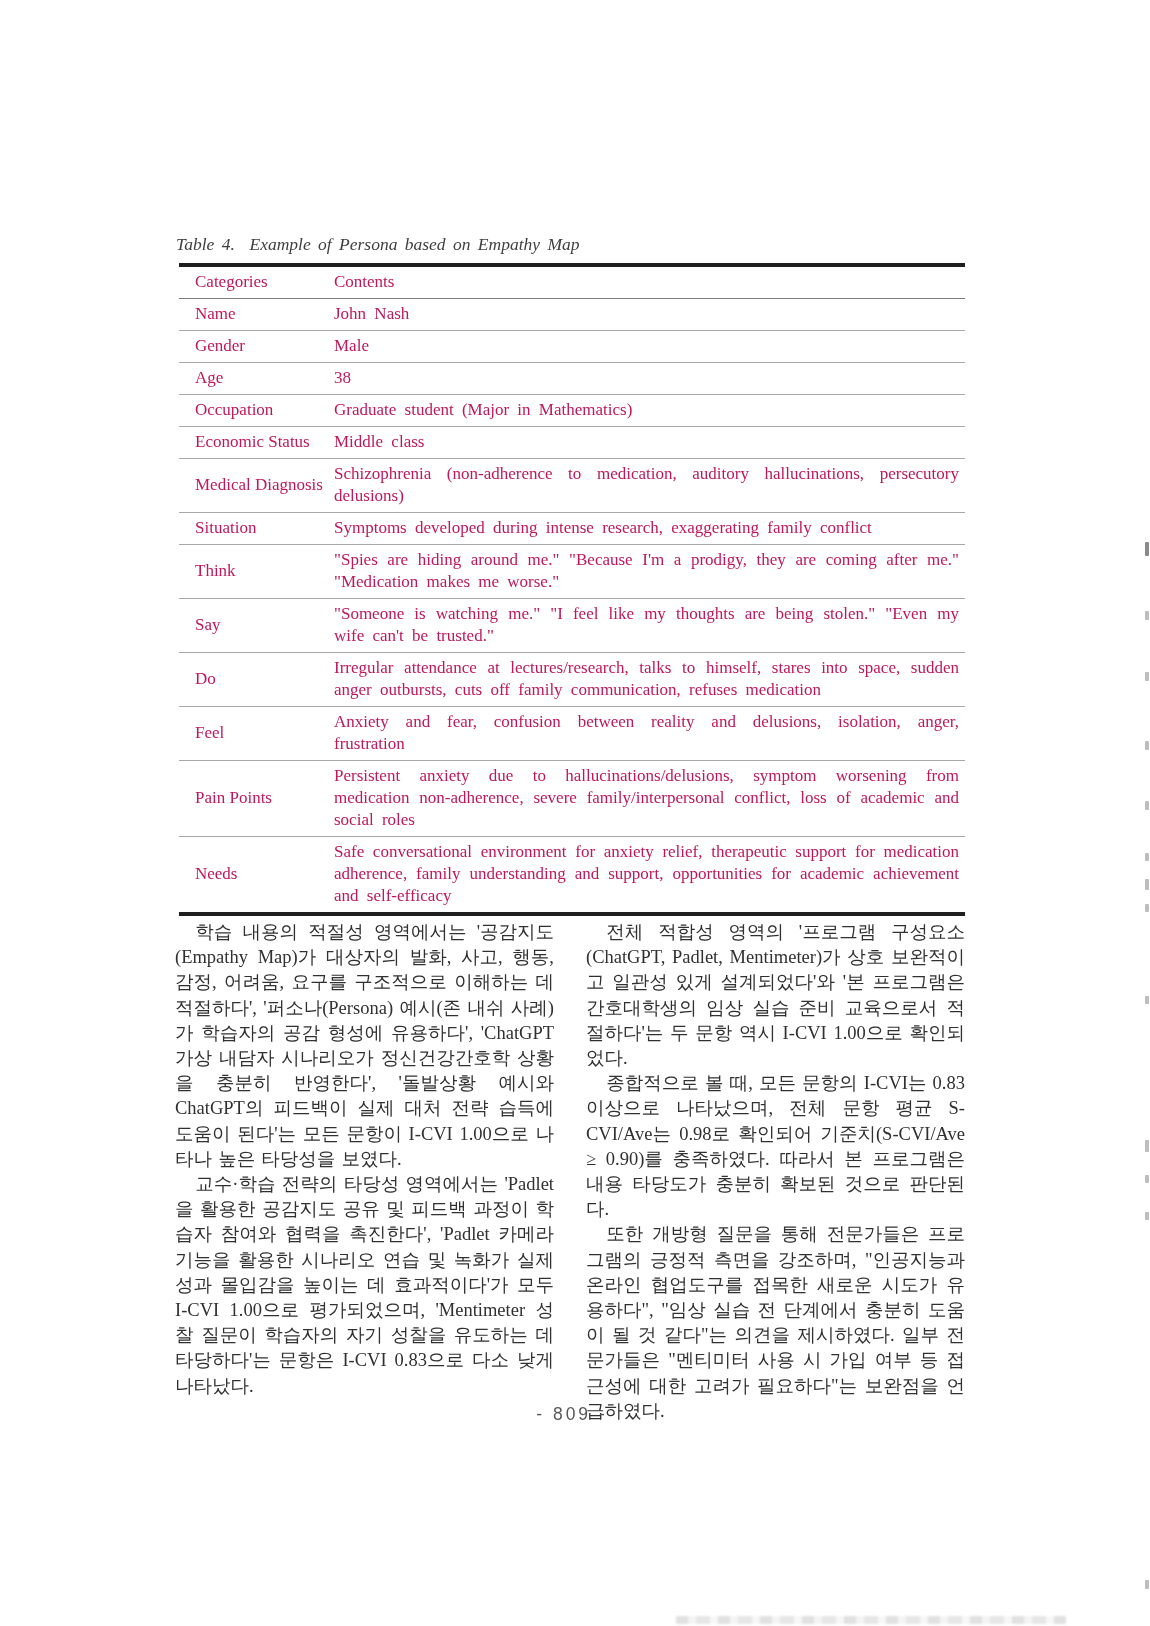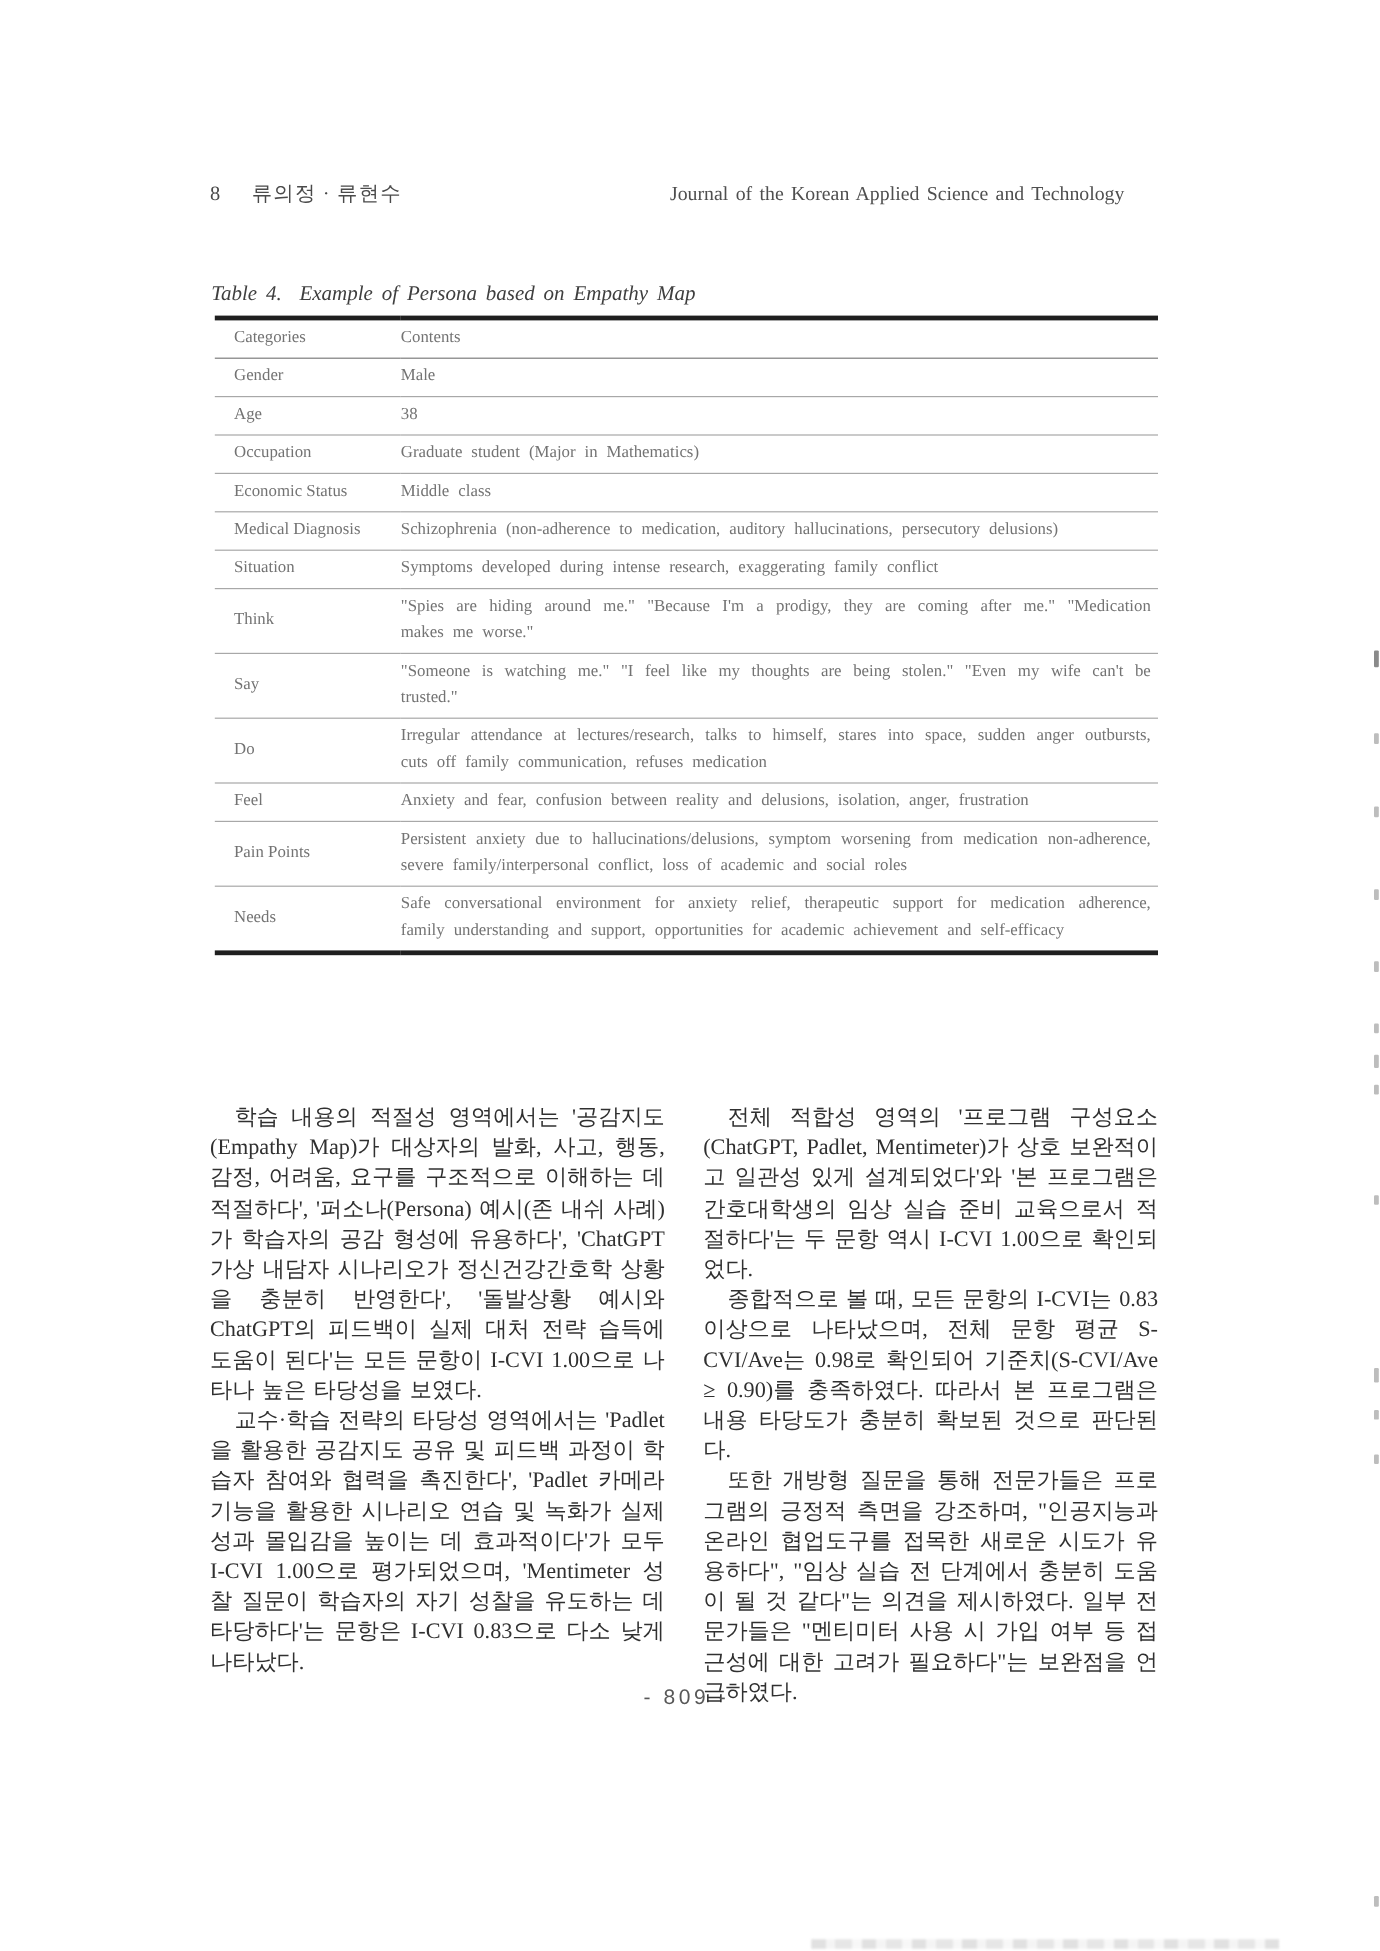--- a/index.html
+++ b/index.html
@@ -23,21 +23,21 @@
   
   .table-caption{
     position:absolute;top:234px;left:176px;
     font-size:17.5px;color:#3f3f3f;white-space:pre-wrap;word-spacing:3px;font-style:italic;
   }
   
   .ptable{
     position:absolute;top:263px;left:179px;width:786px;
     display:table;border-collapse:collapse;
     border-top:4px solid #1f1f1f;border-bottom:4px solid #1f1f1f;
-    font-size:14px;color:#737373;
+    font-size:17px;color:#be185d;
   }
   .trow{display:table-row;}
   .tcell{
     display:table-cell;vertical-align:middle;
     border-bottom:1px solid #a8a8a8;
     padding:4px 0 5px 0;line-height:22px;
   }
   .trow.head .tcell{border-bottom:1px solid #7d7d7d;}
   .trow:last-child .tcell{border-bottom:none;}
   .tcat{width:131px;padding-left:16px;padding-right:8px;}
@@ -67,34 +67,31 @@
     position:absolute;left:676px;top:1616px;width:390px;height:8px;
     background:repeating-linear-gradient(90deg,#dcdcdc 0 12px,#f3f3f3 12px 20px,#e2e2e2 20px 34px,#f6f6f6 34px 42px);
     filter:blur(1px);opacity:.85;
   }
 </style>
 </head>
 <body>
 
 <div class="page">
 
-  <div class="header">
-    <div class="header-left">
-      <span>8</span>
-      <span class="authors">류의정 · 류현수</span>
-    </div>
-    <div class="header-right">Journal of the Korean Applied Science and Technology</div>
-  </div>
 
   <div class="table-caption">Table 4.  Example of Persona based on Empathy Map</div>
 
   <div class="ptable">
     <div class="trow head">
       <div class="tcell tcat">Categories</div>
       <div class="tcell tcontent">Contents</div>
+    </div>
+    <div class="trow">
+      <div class="tcell tcat">Name</div>
+      <div class="tcell tcontent">John Nash</div>
     </div>
     <div class="trow">
       <div class="tcell tcat">Gender</div>
       <div class="tcell tcontent">Male</div>
     </div>
     <div class="trow">
       <div class="tcell tcat">Age</div>
       <div class="tcell tcontent">38</div>
     </div>
     <div class="trow">

